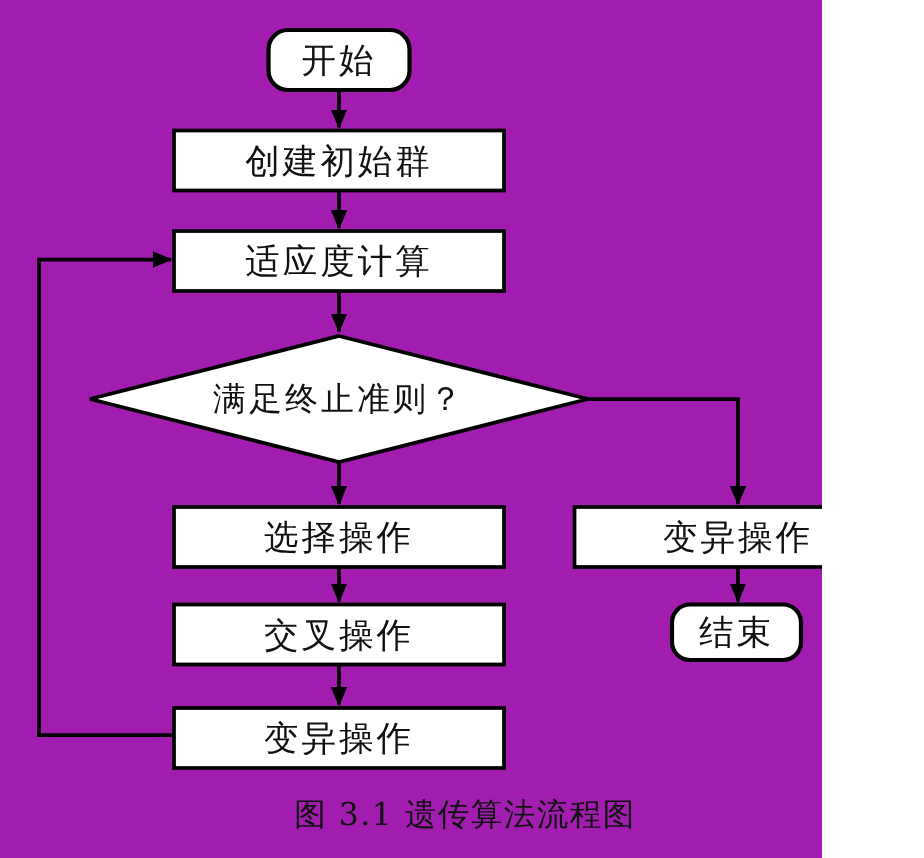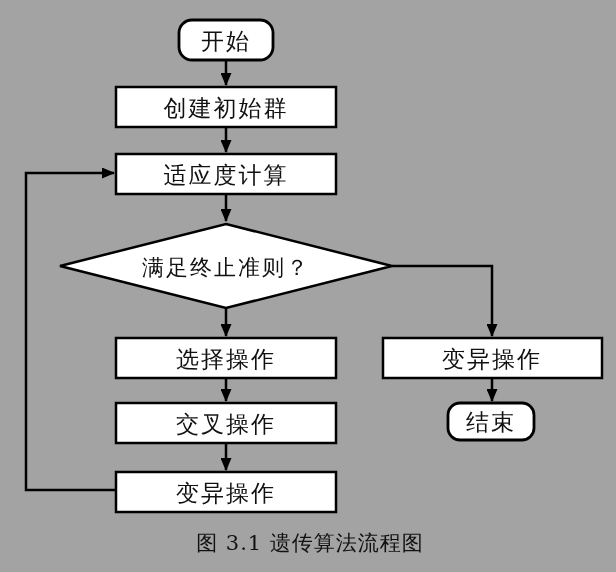--- a/index.html
+++ b/index.html
@@ -2,23 +2,23 @@
 <html><head>
 <meta charset="utf-8">
 <style>
   html, body {
     margin: 0;
     padding: 0;
     background: #ffffff;
   }
   .stage {
     position: relative;
-    width: 616px;
+    width: 548px;
     height: 572px;
-    background: #a3a3a3;
+    background: #a21caf;
     overflow: hidden;
   }
   svg { display: block; }
   .edge {
     fill: none;
     stroke: #000000;
     stroke-width: 2.5;
   }
   .node-shape {
     fill: #ffffff;

